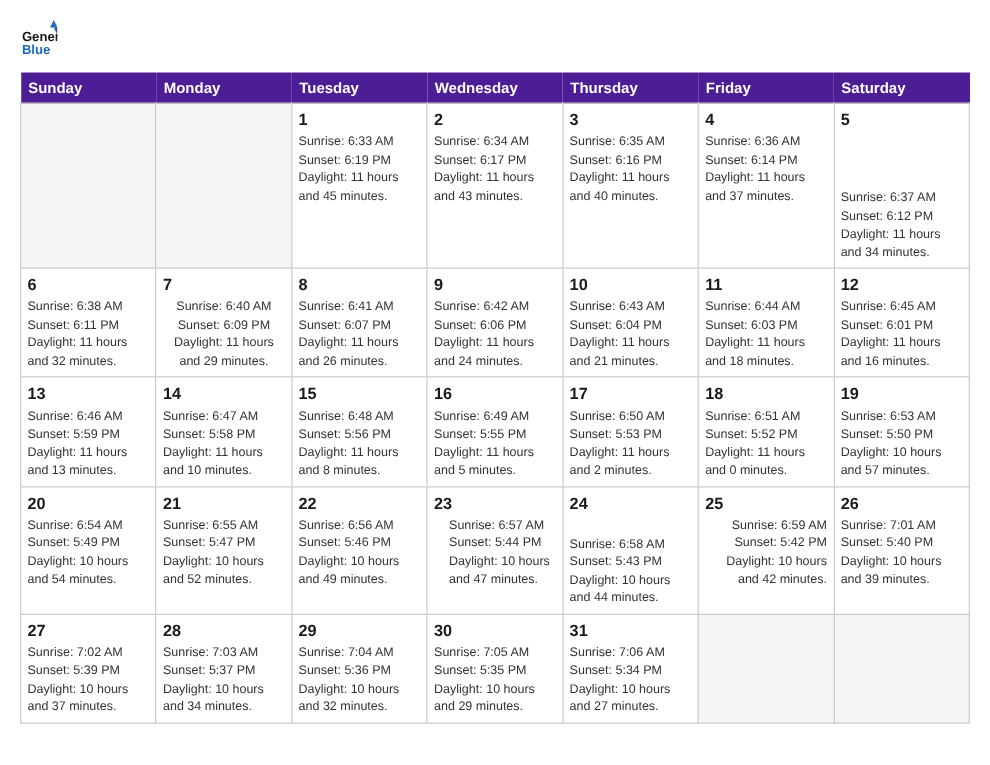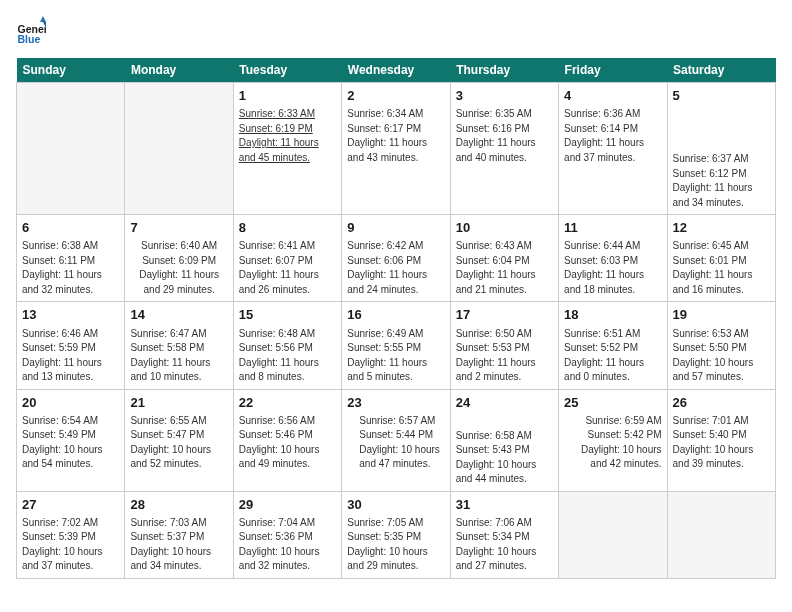--- a/index.html
+++ b/index.html
@@ -37,21 +37,21 @@
       font-size: 15px;
       color: #444;
       font-weight: normal;
     }
     .calendar {
       width: 100%;
       border-collapse: collapse;
       font-size: 11px;
     }
     .calendar th {
-      background: #0f766e;
+      background: #4c1d95;
       color: #fff;
       padding: 5px 6px;
       text-align: left;
       font-size: 12px;
       font-weight: bold;
     }
     .calendar td {
       border: 1px solid #ccc;
       vertical-align: top;
       padding: 4px 5px;
@@ -109,21 +109,21 @@
         <th>Friday</th>
         <th>Saturday</th>
       </tr>
   </thead>
   <tbody id="calendar-body">
   <tr>
         <td class="empty"></td>
         <td class="empty"></td>
         <td>
           <div class="day-num">1</div>
-          <div class="day-info" style="white-space: pre-line; text-decoration: underline;">Sunrise: 6:33 AM
+          <div class="day-info" style="white-space: pre-line;">Sunrise: 6:33 AM
 Sunset: 6:19 PM
 Daylight: 11 hours and 45 minutes.</div>
         </td>
         <td>
           <div class="day-num">2</div>
           <div class="day-info" style="white-space: pre-line;">Sunrise: 6:34 AM
 Sunset: 6:17 PM
 Daylight: 11 hours and 43 minutes.</div>
         </td>
         <td>

